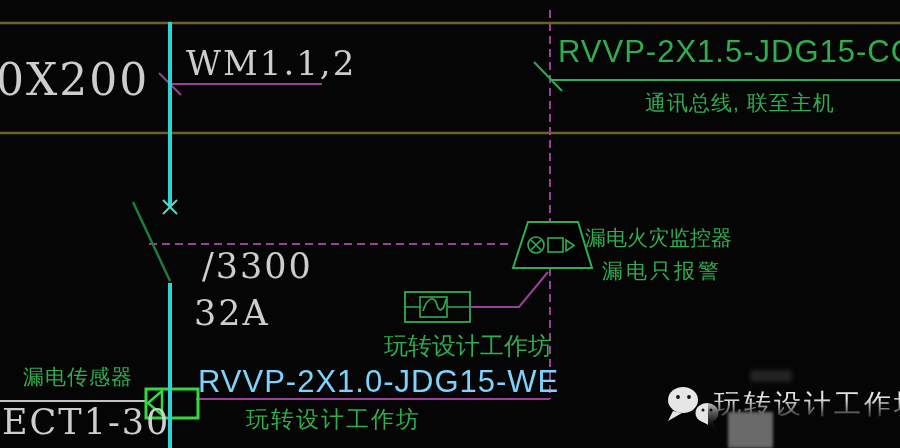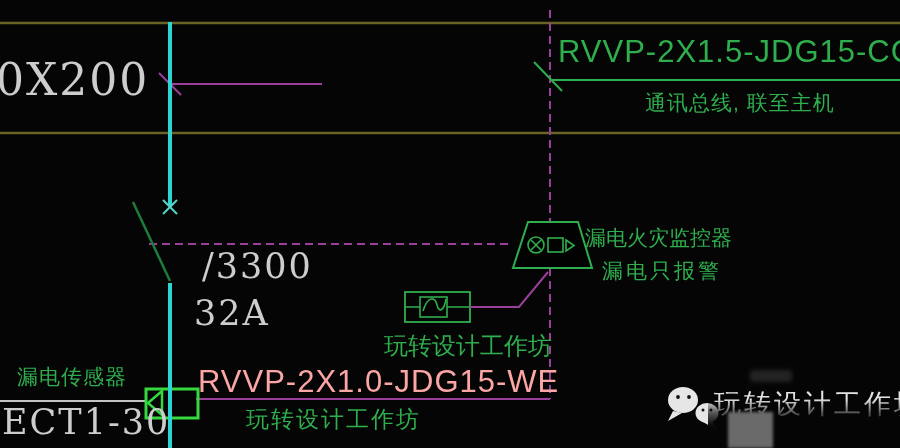--- a/index.html
+++ b/index.html
@@ -5,21 +5,21 @@
   html,body{margin:0;padding:0;background:#000;}
   #stage{
     position:relative;width:900px;height:448px;overflow:hidden;
     background:#050505;
     font-family:"Liberation Sans",sans-serif;
     padding-left:28px;
   }
   .txt{position:absolute;white-space:nowrap;line-height:1;}
   .serif{font-family:"DejaVu Serif",serif;color:#cdcdcd;}
   .green{color:#2fae4d;}
-  .palegreen{color:#fca5a5;}
+  .palegreen{color:#7dd3fc;}
   svg.linework{position:absolute;left:0;top:0;}
   
   .wm-text{color:#e2e2e2;letter-spacing:3px;font-size:27px;}
   .wm-fade{position:absolute;left:708px;top:386px;width:192px;height:44px;
     background:linear-gradient(180deg,rgba(5,5,5,0) 30%,rgba(5,5,5,.65) 62%,rgba(5,5,5,.97) 88%);}
   .wm-greybox{position:absolute;left:728px;top:412px;width:45px;height:36px;
     background:#6a6a6a;filter:blur(1.5px);}
   .wm-smudge{position:absolute;left:750px;top:370px;width:42px;height:12px;
     background:#3c3c3c;opacity:.55;filter:blur(2px);border-radius:4px;}
 </style>
@@ -84,33 +84,34 @@
       <polygon points="712,421 717,430 703,422" fill="#e6e6e6"></polygon>
       <circle cx="678" cy="397" r="1.9" fill="#111"></circle>
       <circle cx="689" cy="397" r="1.9" fill="#111"></circle>
       <circle cx="703" cy="410" r="1.5" fill="#111"></circle>
       <circle cx="711" cy="410" r="1.5" fill="#111"></circle>
     </g>
   </svg>
 
   <div class="txt serif" style="left:-4px;top:58px;font-size:44px;letter-spacing:2px;">0X200</div>
 
+  <div class="txt serif" style="left:186px;top:46px;font-size:34px;letter-spacing:2px;">WM1.1,2</div>
 
   <div class="txt green" style="left:558px;top:36px;font-size:31px;letter-spacing:1px;">RVVP-2X1.5-JDG15-CC</div>
   <div class="txt green" style="left:645px;top:92px;font-size:21px;letter-spacing:1px;">通讯总线, 联至主机</div>
 
   <div class="txt serif" style="left:202px;top:249px;font-size:35px;letter-spacing:2px;">/3300</div>
   <div class="txt serif" style="left:194px;top:296px;font-size:35px;letter-spacing:2px;">32A</div>
 
   <div class="txt green" style="left:585px;top:227px;font-size:21px;letter-spacing:0px;">漏电火灾监控器</div>
   <div class="txt green" style="left:602px;top:260px;font-size:21px;letter-spacing:3px;">漏电只报警</div>
 
   <div class="txt green" style="left:384px;top:334px;font-size:24px;letter-spacing:0px;">玩转设计工作坊</div>
 
-  <div class="txt green" style="left:17px;top:366px;font-size:21px;letter-spacing:1px;">漏电传感器</div>
+  <div class="txt green" style="left:23px;top:366px;font-size:21px;letter-spacing:1px;">漏电传感器</div>
   <div class="txt serif" style="left:2px;top:405px;font-size:35px;letter-spacing:2px;">ECT1-30</div>
 
   <div class="txt palegreen" style="left:198px;top:366px;font-size:31px;letter-spacing:1px;">RVVP-2X1.0-JDG15-WE</div>
   <div class="txt green" style="left:246px;top:408px;font-size:23px;letter-spacing:2px;">玩转设计工作坊</div>
 
   <div class="txt wm-text" style="left:714px;top:391px;">玩转设计工作坊</div>
   <div class="wm-fade"></div>
   <div class="wm-smudge"></div>
   <div class="wm-greybox"></div>
 

